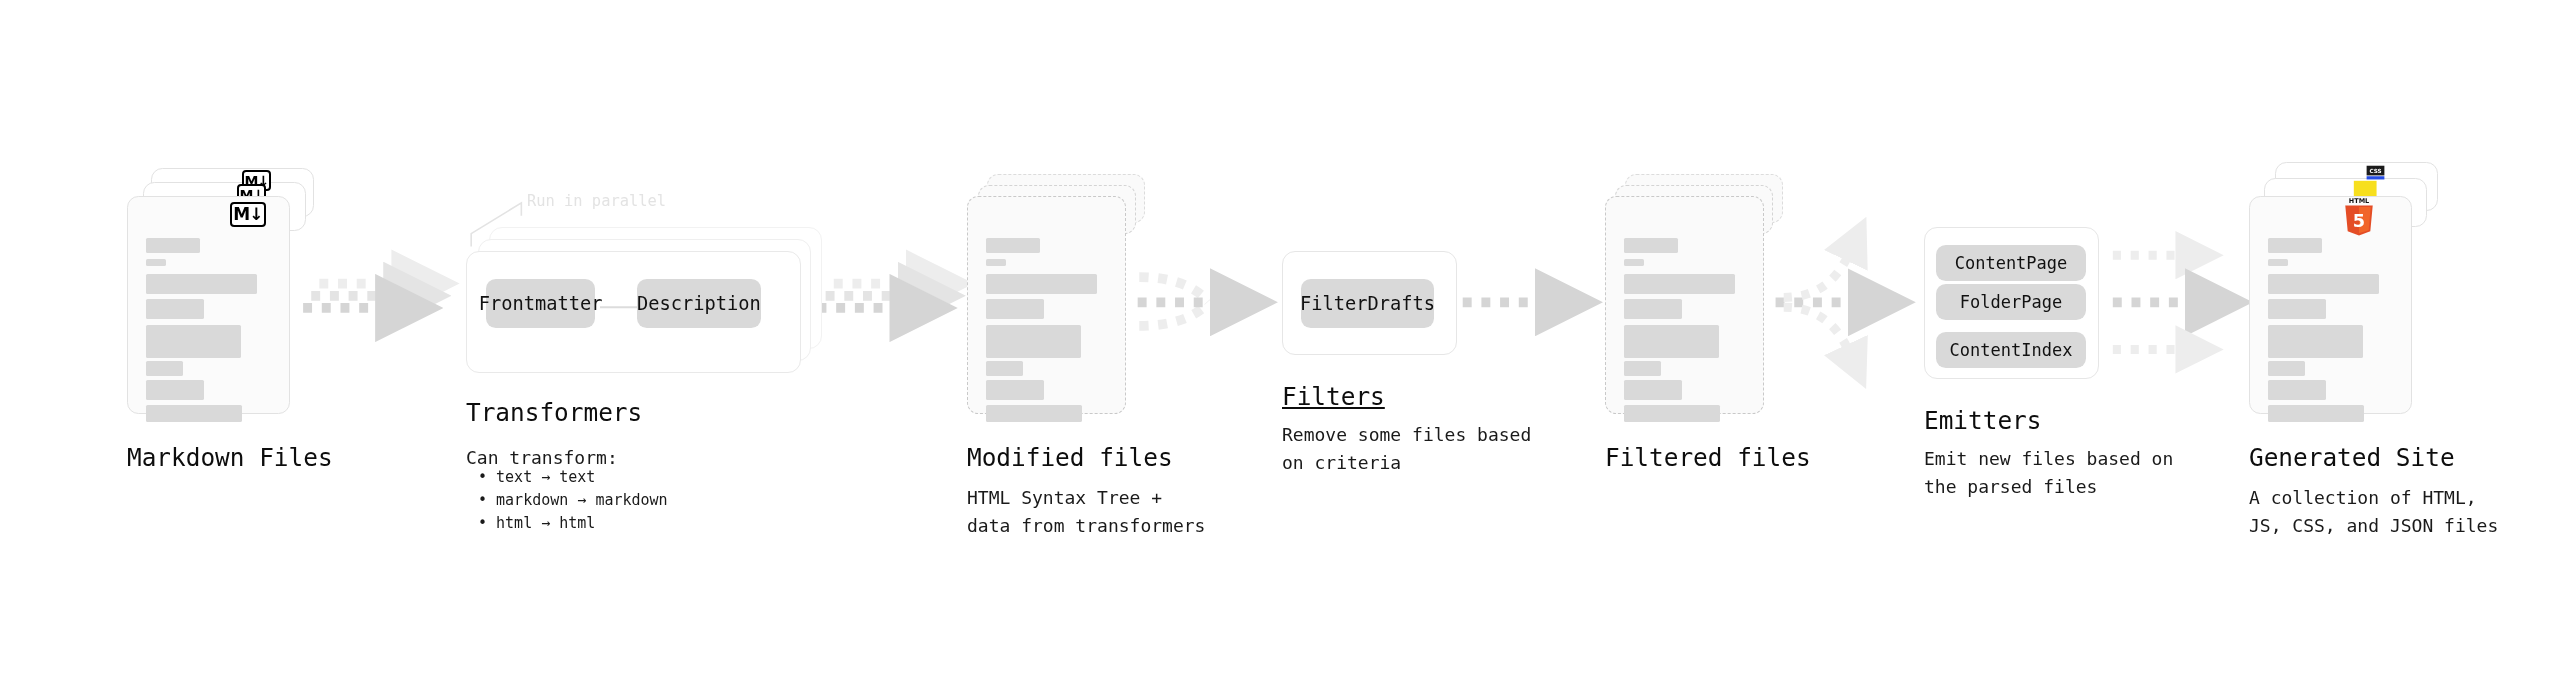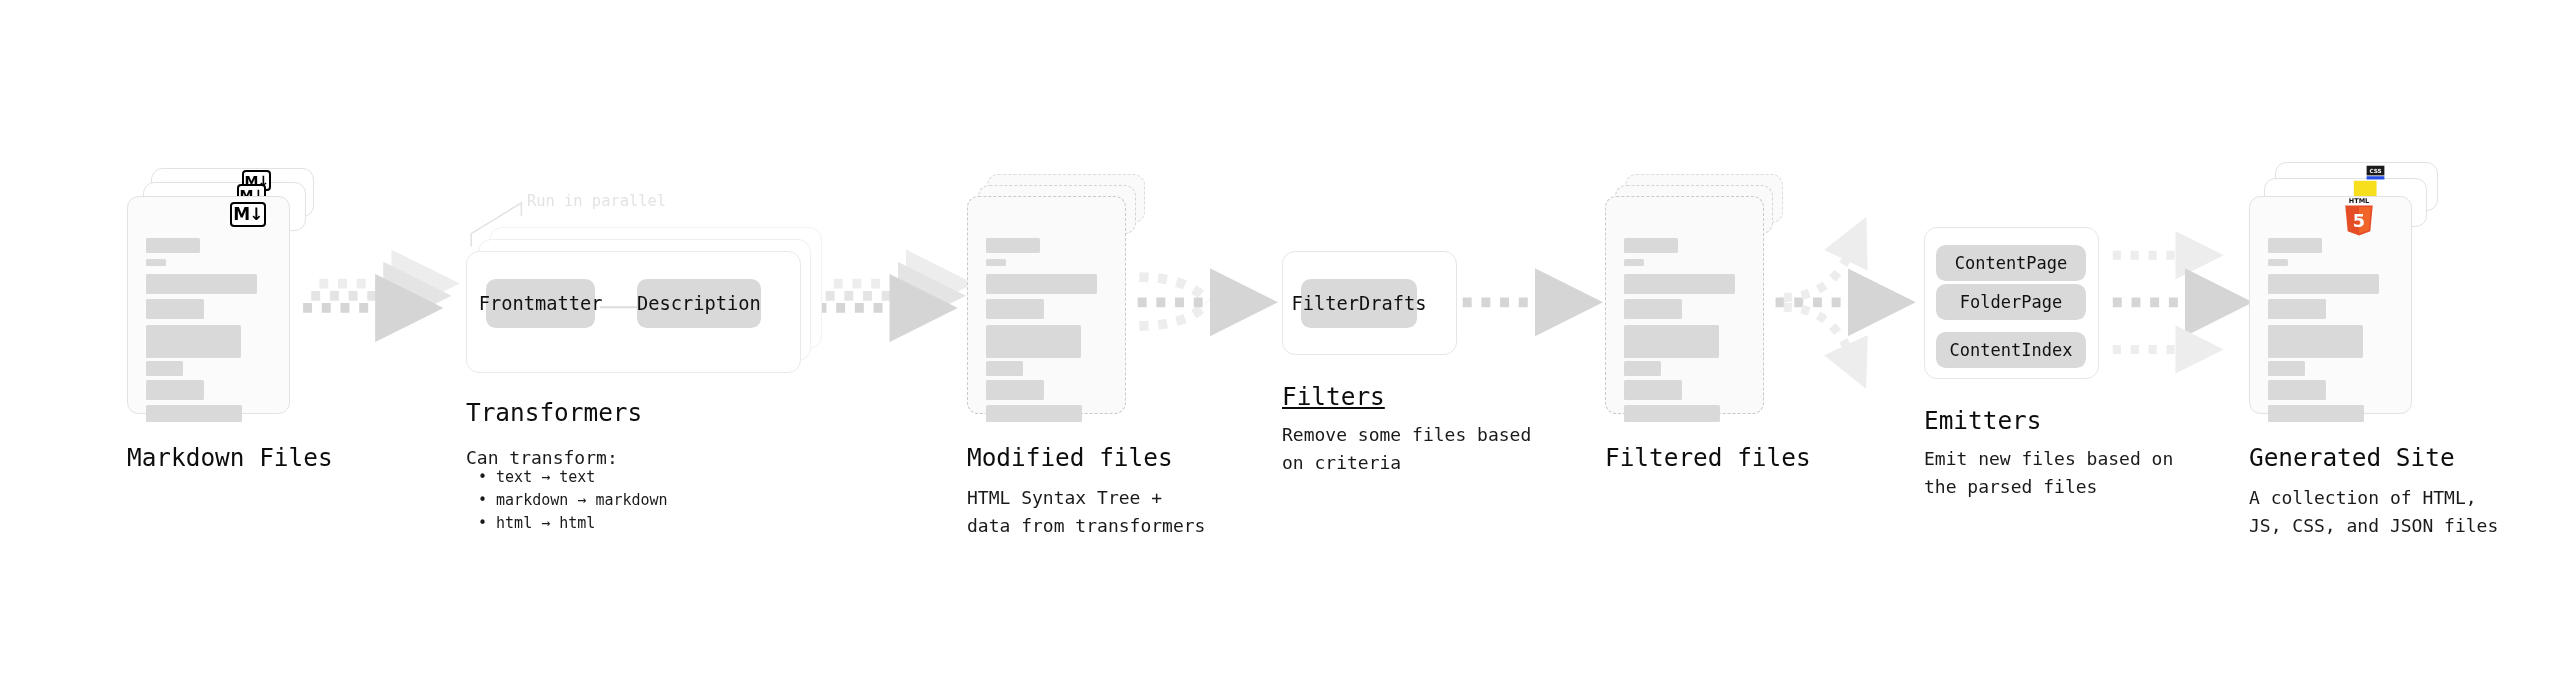--- a/index.html
+++ b/index.html
@@ -200,21 +200,21 @@
     <div class="skel" style="left:18px;top:208px;width:96px;height:17px;"></div>
   </div>
 
   <div class="title" style="left:967px;top:443px;">Modified files</div>
   <div class="sub" style="left:967px;top:484px;">HTML Syntax Tree +
 data from transformers</div>
 </div>
 
 <div class="stage">
   <div class="pbox" style="left:1282px;top:251px;width:175px;height:104px;"></div>
-  <div class="chip" style="left:1301px;top:279px;width:116px;height:49px;">FilterDrafts</div>
+  <div class="chip" style="left:1301px;top:279px;width:133px;height:49px;">FilterDrafts</div>
 
   <div class="title" style="left:1282px;top:382px;text-decoration:underline;">Filters</div>
   <div class="sub" style="left:1282px;top:421px;">Remove some files based
 on criteria</div>
 </div>
 
 <div class="stage">
   <div class="doc dashed" style="left:1625px;top:174px;width:158px;height:49px;border-color:#dcdcdc;"></div>
   <div class="doc dashed" style="left:1615px;top:185px;width:158px;height:49px;border-color:#d4d4d4;"></div>
 

